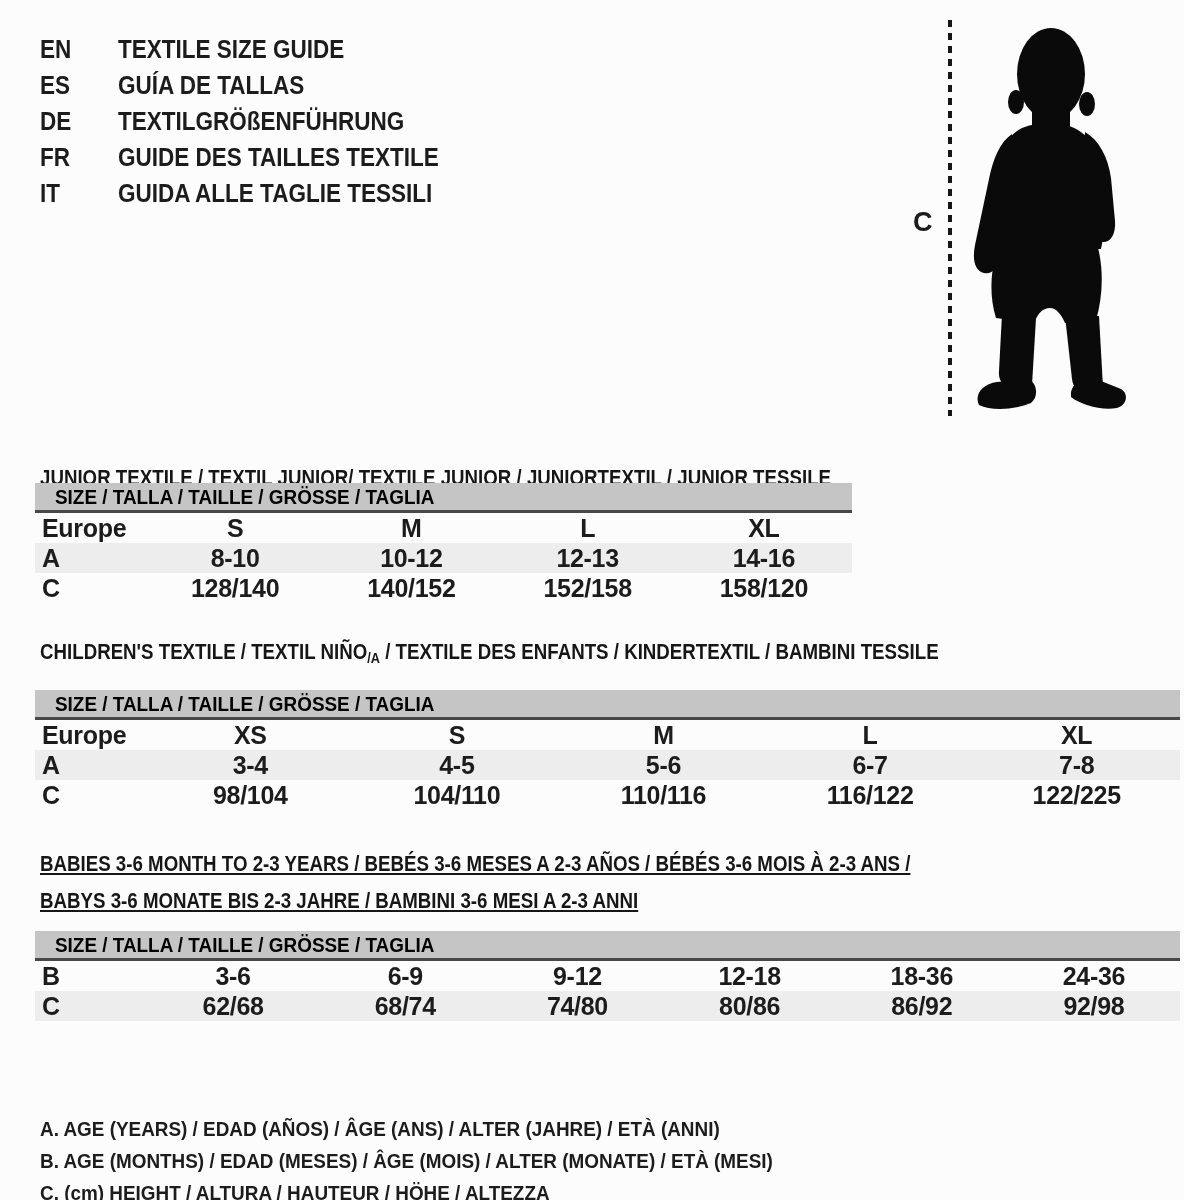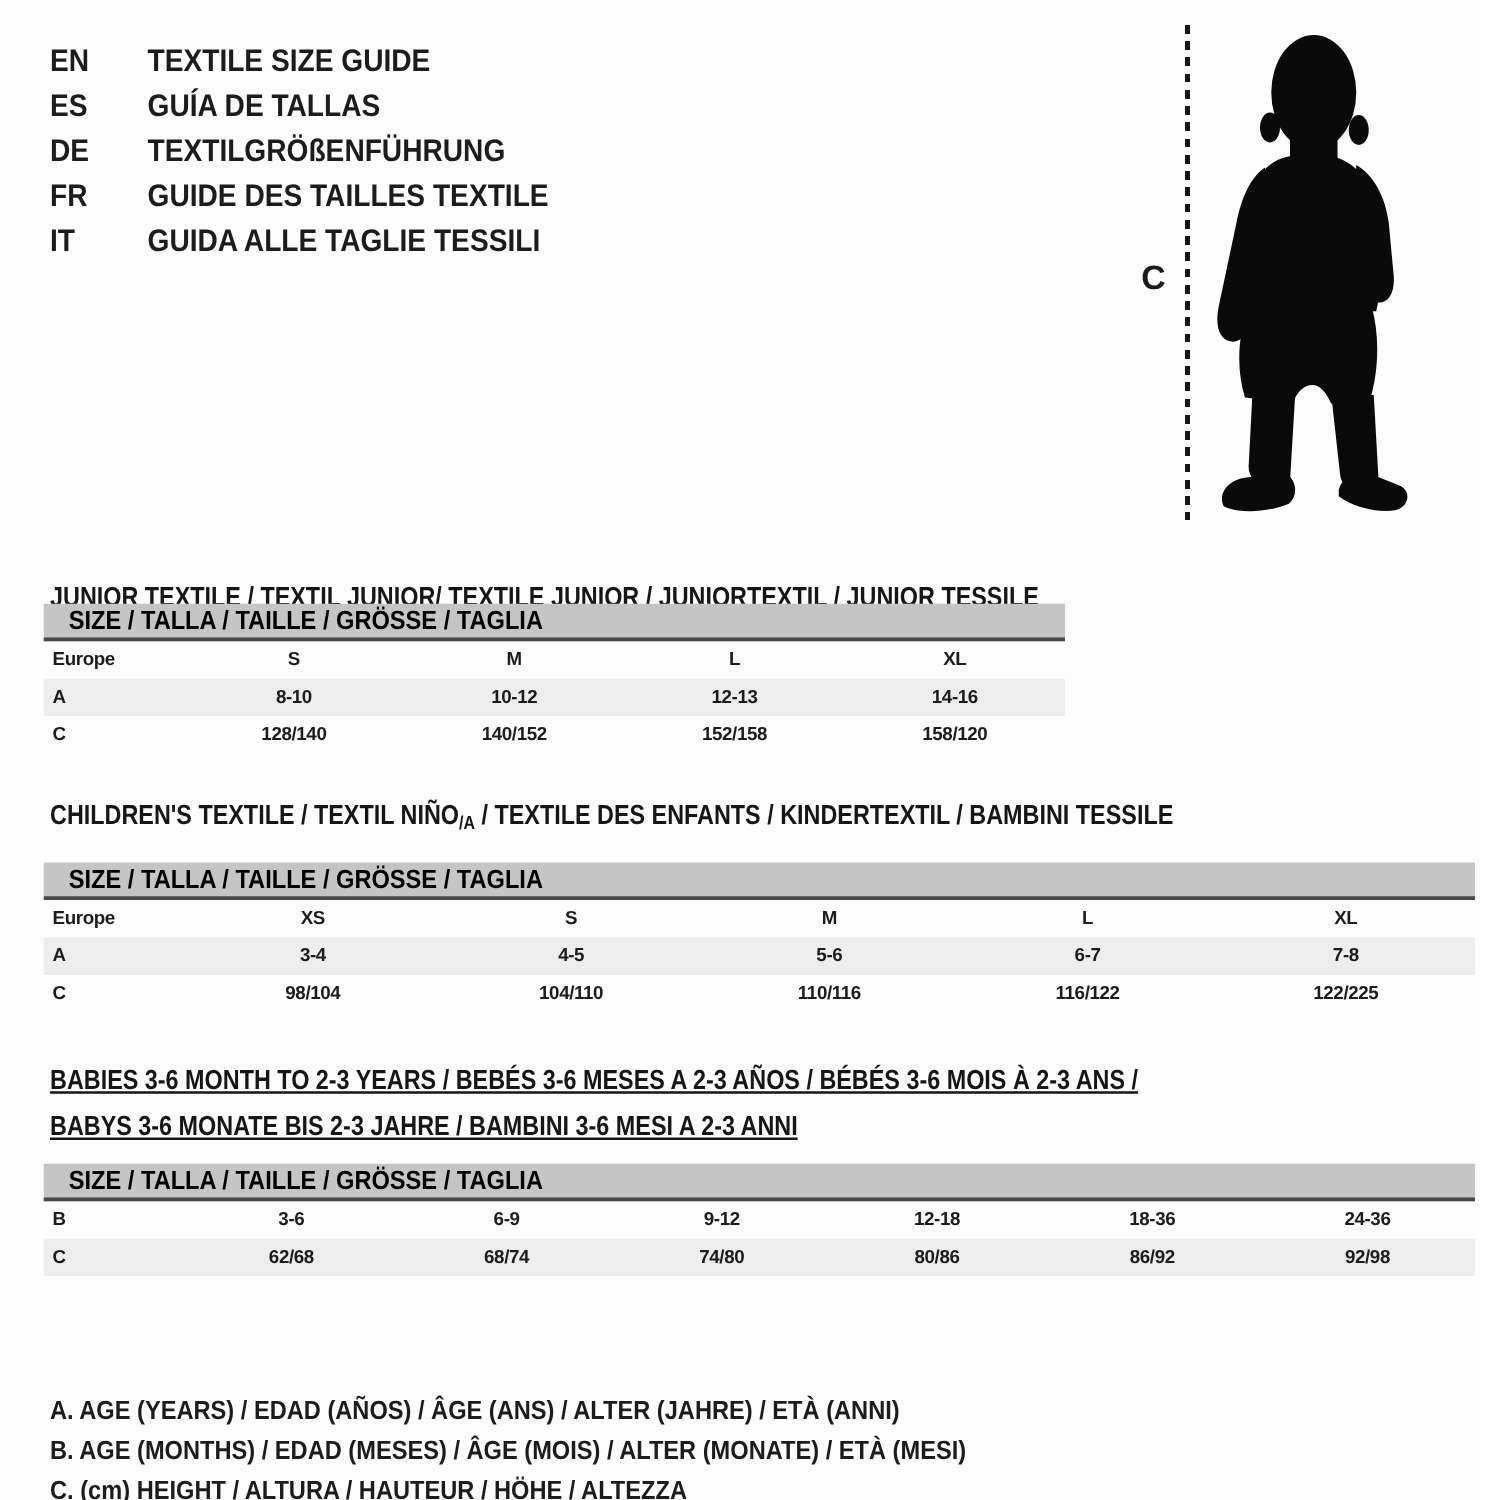--- a/index.html
+++ b/index.html
@@ -32,21 +32,21 @@
   #h-children { top:640px; }
   #h-babies   { top:845px;text-decoration:underline; }
 
   
   .table   { position:absolute; left:35px; }
   #t-junior   { top:483px; width:817px; }
   #t-children { top:690px; width:1145px; }
   #t-babies   { top:931px; width:1145px; }
   .t-bar  { height:27px; line-height:27px; background:#c5c5c5; border-bottom:3px solid #484848;
             padding-left:20px; font-size:21px; font-weight:bold; color:#000000; }
-  .t-row  { display:flex; height:30px; line-height:30px; font-size:15px; font-weight:bold; }
+  .t-row  { display:flex; height:30px; line-height:30px; font-size:25px; font-weight:bold; }
   .t-row.shaded { background:#ededed; }
   .t-cell { flex:1; text-align:center; letter-spacing:-0.3px; }
   .t-label{ flex:0 0 105px; text-align:left; padding-left:7px; }
 
   
   .footnotes { position:absolute; left:40px; top:1113px; }
   .footnote  { line-height:32px; font-size:21px; font-weight:bold; white-space:nowrap;
                transform:scaleX(0.9); transform-origin:0 0; }
 </style>
 </head>

